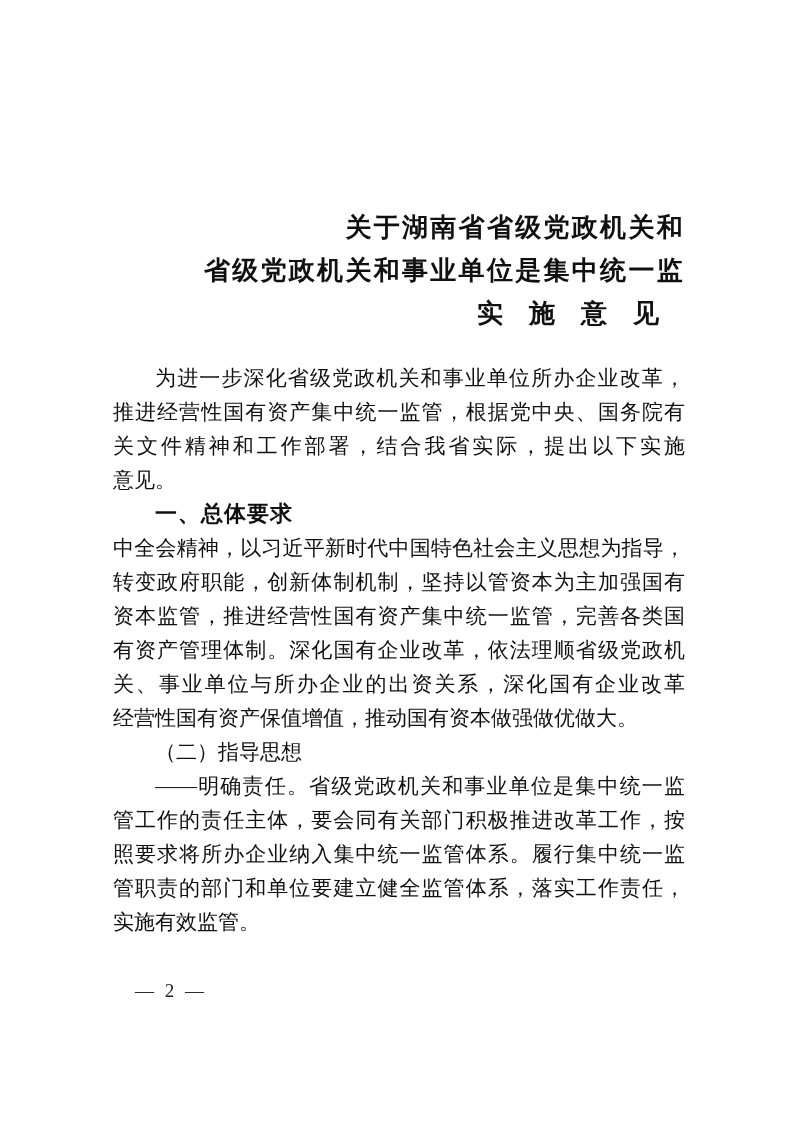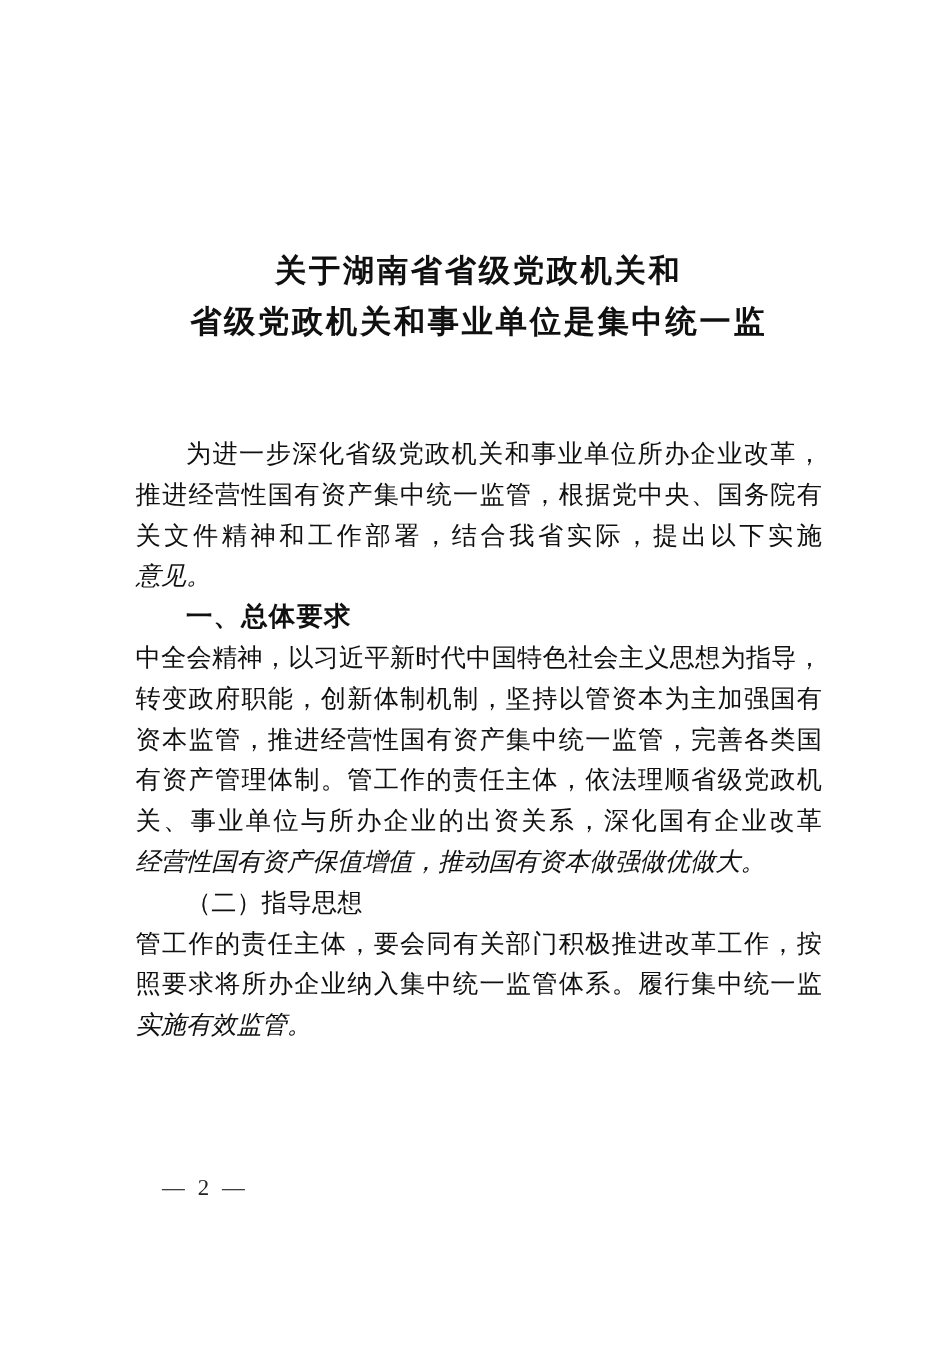--- a/index.html
+++ b/index.html
@@ -15,26 +15,26 @@
     color: #101010;
     overflow: hidden;
     font-family: "Liberation Serif", "DejaVu Serif", serif;
   }
   
   .title-block {
     position: absolute;
     left: 113px;
     top: 206px;
     width: 572px;
-    text-align: center;
+    text-align: right;
     font-weight: bold;
     font-size: 26px;
     line-height: 43px;
     letter-spacing: 2.3px;
-    font-family: Liberation Mono, monospace;
+    font-family: Liberation Sans, sans-serif;
   }
   .title-line { white-space: nowrap; }
   .title-line.spaced {
     letter-spacing: 26px;
     padding-left: 26px;
   }
   
   .content {
     position: absolute;
     left: 113px;
@@ -47,21 +47,20 @@
     height: 34px;
     overflow: hidden;
     text-align: justify;
     text-align-last: justify;
     text-justify: inter-character;
   }
   .line.body-first { text-indent: 42px; }
   .line.body-last {
     text-align: center;
     text-align-last: left;
-    font-style: italic;
   }
   .line.heading {
     text-indent: 42px;
     text-align: center;
     text-align-last: left;
     font-weight: bold;
     font-size: 22px;
     font-family: "Liberation Sans", "DejaVu Sans", sans-serif;
     letter-spacing: 1px;
   }
@@ -85,35 +84,38 @@
   }
 </style>
 </head>
 <body>
 
 <div class="page">
 
   <div class="title-block">
     <div class="title-line">关于湖南省省级党政机关和</div>
     <div class="title-line">省级党政机关和事业单位是集中统一监</div>
+    <div class="title-line spaced">实施意见</div>
   </div>
 
   <div class="content">
       <div class="line body-first"><span>为进一步深化省级党政机关和事业单位所办企业改革，</span></div>
       <div class="line body"><span>推进经营性国有资产集中统一监管，根据党中央、国务院有</span></div>
       <div class="line body"><span>关文件精神和工作部署，结合我省实际，提出以下实施</span></div>
       <div class="line body-last"><span>意见。</span></div>
       <div class="line heading"><span>一、总体要求</span></div>
       <div class="line body"><span>中全会精神，以习近平新时代中国特色社会主义思想为指导，</span></div>
       <div class="line body"><span>转变政府职能，创新体制机制，坚持以管资本为主加强国有</span></div>
       <div class="line body"><span>资本监管，推进经营性国有资产集中统一监管，完善各类国</span></div>
-      <div class="line body"><span>有资产管理体制。管工作的责任主体，依法理顺省级党政机</span></div>
+      <div class="line body"><span>有资产管理体制。深化国有企业改革，依法理顺省级党政机</span></div>
       <div class="line body"><span>关、事业单位与所办企业的出资关系，深化国有企业改革</span></div>
       <div class="line body-last"><span>经营性国有资产保值增值，推动国有资本做强做优做大。</span></div>
       <div class="line subheading"><span class="lead">（二）指导思想</span></div>
+      <div class="line body-first"><span class="lead">——明确责任。</span><span>省级党政机关和事业单位是集中统一监</span></div>
       <div class="line body"><span>管工作的责任主体，要会同有关部门积极推进改革工作，按</span></div>
       <div class="line body"><span>照要求将所办企业纳入集中统一监管体系。履行集中统一监</span></div>
+      <div class="line body"><span>管职责的部门和单位要建立健全监管体系，落实工作责任，</span></div>
       <div class="line body-last"><span>实施有效监管。</span></div>
     </div>
 
   <div class="page-number">— 2 —</div>
 
 </div>
 
 </body></html>

